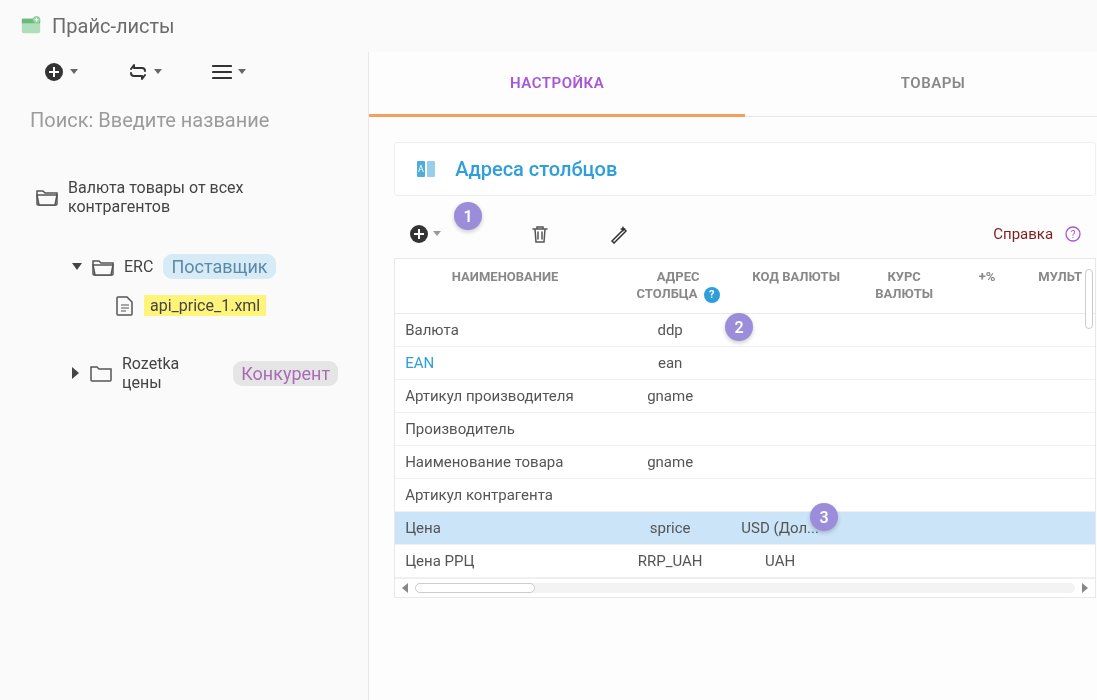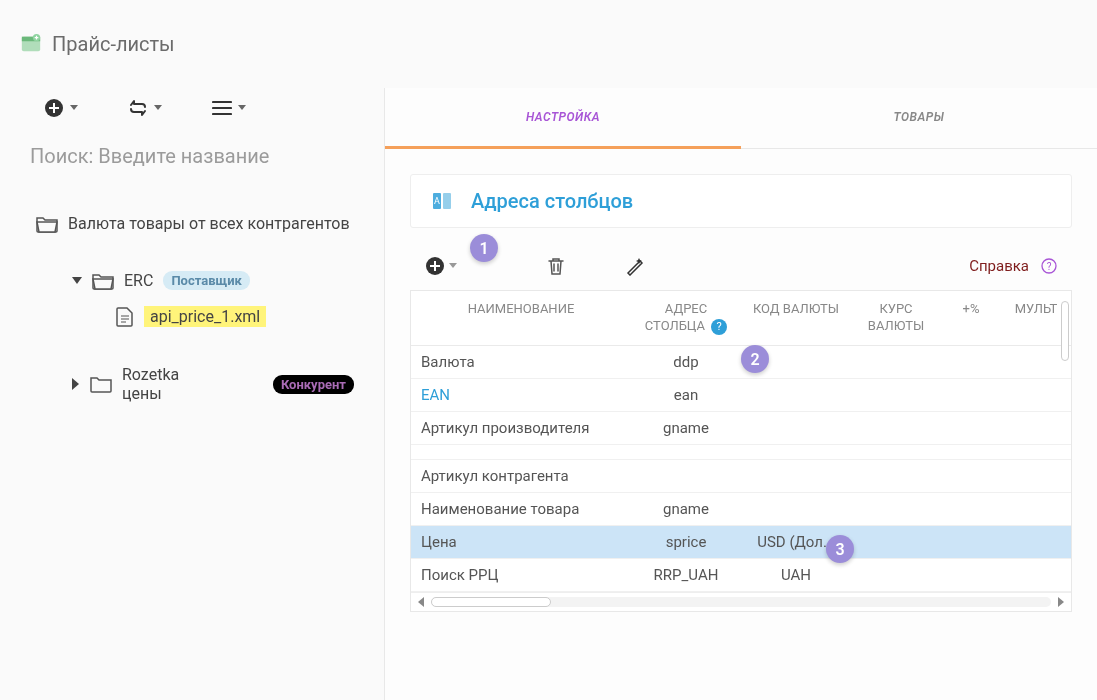--- a/index.html
+++ b/index.html
@@ -1,48 +1,48 @@
 <!DOCTYPE html>
 <html><head>
 <meta charset="utf-8">
 <style>
 * { box-sizing: border-box; margin: 0; padding: 0; }
 body { font-family: -apple-system, BlinkMacSystemFont, "Segoe UI", Roboto, sans-serif; background: #f5f5f5; color: #555; }
 .app { display: flex; flex-direction: column; width: 1097px; height: 700px; background: #fafafa; }
-.header { display: flex; align-items: center; padding: 32px 20px; gap: 10px; }
+.header { display: flex; align-items: center; padding: 14px 20px; gap: 10px; }
 .header-icon { width: 22px; height: 22px; }
 .header-title { font-size: 20px; color: #6b6b6b; font-weight: 400; }
 .body { display: flex; flex: 1; overflow: hidden; }
 .sidebar { width: 415px; padding: 10px 30px; display: flex; flex-direction: column; gap: 18px; }
 .toolbar { display: flex; gap: 50px; align-items: center; padding: 0 14px; }
 .tool-btn { display: flex; align-items: center; gap: 6px; cursor: pointer; color: #333; }
 .search-label { color: #9b9b9b; font-size: 20px; margin-top: 8px; }
 .tree { margin-top: 28px; display: flex; flex-direction: column; gap: 16px; }
 .tree-row { display: flex; align-items: center; gap: 10px; font-size: 16px; color: #444; }
 .indent-1 { padding-left: 6px; }
 .indent-2 { padding-left: 42px; }
 .indent-3 { padding-left: 86px; text-align: center; }
-.badge { font-size: 13px; padding: 2px 8px; border-radius: 9px; font-weight: bold; }
+.badge { font-size: 18px; padding: 2px 8px; border-radius: 9px; }
 .badge-blue { background: #d6ebf5; color: #5a8aa8; }
-.badge-pink { background: #000000; color: #a96bb5; margin-left: 44px; }
+.badge-pink { background: #e5e5e5; color: #a96bb5; margin-left: 44px; }
 .file-selected { background: #fff47a; padding: 1px 6px; }
 .main { flex: 1; display: flex; flex-direction: column; border-left: 1px solid #e8e8e8; background: #fdfdfd; }
 .tabs { display: flex; }
-.tab { flex: 1; text-align: center; padding: 22px 0; font-size: 12px; font-weight: 600; letter-spacing: 0.5px; border-bottom: 3px solid transparent; cursor: pointer; font-style: italic; }
+.tab { flex: 1; text-align: center; padding: 22px 0; font-size: 15px; font-weight: 600; letter-spacing: 0.5px; border-bottom: 3px solid transparent; cursor: pointer; }
 .tab.active { color: #a855d6; border-bottom-color: #f5a05a; }
 .tab.inactive { color: #888; border-bottom: 1px solid #e8e8e8; text-align: center; }
 .panel { margin: 25px 25px 10px; background: #fff; border: 1px solid #eee; border-radius: 3px; padding: 14px 20px; display: flex; align-items: center; gap: 18px; }
 .panel-title { color: #2e9fd8; font-size: 20px; font-weight: 500; cursor: pointer; }
 .actions-row { display: flex; align-items: center; padding: 18px 40px 14px; gap: 60px; position: relative; }
 .action-btn { cursor: pointer; color: #333; display: flex; align-items: center; gap: 4px; }
 .help-link { margin-left: auto; color: #7f1d1d; font-size: 15px; display: flex; align-items: center; gap: 12px; cursor: pointer; }
 .annotation { position: absolute; width: 28px; height: 28px; background: #9b8dd9; color: #fff; border-radius: 50%; display: flex; align-items: center; justify-content: center; font-weight: 600; font-size: 16px; box-shadow: 0 2px 4px rgba(0,0,0,0.2); z-index: 10; }
 .table-wrap { margin: 0 25px; border: 1px solid #e8e8e8; background: #fff; position: relative; overflow: hidden; }
 .grid { width: 100%; }
-.grid-header { display: flex; border-bottom: 1px solid #eaeaea; background: #fff; color: #888; font-size: 13px; font-weight: 400; }
+.grid-header { display: flex; border-bottom: 1px solid #eaeaea; background: #fff; color: #888; font-size: 13px; font-weight: 700; gap: 8px; }
 .grid-header .cell { padding: 10px 6px; text-align: center; line-height: 1.3; }
 .grid-body .row { display: flex; border-bottom: 1px solid #f0f0f0; font-size: 15px; color: #555; }
 .grid-body .row.highlighted { background: #cce4f7; }
 .grid-body .cell { padding: 7px 10px; overflow: hidden; white-space: nowrap; text-overflow: ellipsis; }
 .col-name { width: 220px; }
 .col-addr { width: 110px; text-align: center; }
 .col-code { width: 110px; text-align: center; }
 .col-rate { width: 90px; text-align: center; }
 .col-pct { width: 60px; text-align: center; }
 .col-mult { width: 70px; text-align: center; }
@@ -243,52 +243,53 @@
               </div>
               <div class="row">
                 <div class="cell col-name">Артикул производителя</div>
                 <div class="cell col-addr">gname</div>
                 <div class="cell col-code"></div>
                 <div class="cell col-rate"></div>
                 <div class="cell col-pct"></div>
                 <div class="cell col-mult"></div>
               </div>
               <div class="row">
+                <div class="cell col-name">Производитель</div>
                 <div class="cell col-addr"></div>
+                <div class="cell col-code"></div>
+                <div class="cell col-rate"></div>
+                <div class="cell col-pct"></div>
+                <div class="cell col-mult"></div>
+              </div>
+              <div class="row">
+                <div class="cell col-name">Наименование товара</div>
+                <div class="cell col-addr">gname</div>
                 <div class="cell col-code"></div>
                 <div class="cell col-rate"></div>
                 <div class="cell col-pct"></div>
                 <div class="cell col-mult"></div>
               </div>
               <div class="row">
                 <div class="cell col-name">Артикул контрагента</div>
                 <div class="cell col-addr"></div>
-                <div class="cell col-code"></div>
-                <div class="cell col-rate"></div>
-                <div class="cell col-pct"></div>
-                <div class="cell col-mult"></div>
-              </div>
-              <div class="row">
-                <div class="cell col-name">Наименование товара</div>
-                <div class="cell col-addr">gname</div>
                 <div class="cell col-code"></div>
                 <div class="cell col-rate"></div>
                 <div class="cell col-pct"></div>
                 <div class="cell col-mult"></div>
               </div>
               <div class="row highlighted">
                 <div class="cell col-name">Цена</div>
                 <div class="cell col-addr">sprice</div>
                 <div class="cell col-code">USD (Дол...</div>
                 <div class="cell col-rate"></div>
                 <div class="cell col-pct"></div>
                 <div class="cell col-mult"></div>
               </div>
               <div class="row">
-                <div class="cell col-name">Поиск РРЦ</div>
+                <div class="cell col-name">Цена РРЦ</div>
                 <div class="cell col-addr">RRP_UAH</div>
                 <div class="cell col-code">UAH</div>
                 <div class="cell col-rate"></div>
                 <div class="cell col-pct"></div>
                 <div class="cell col-mult"></div>
               </div>
             </div>
         </div>
         <div class="annotation" style="left:330px; top:54px;">2</div>
         <div class="annotation" style="left:415px; top:244px;">3</div>

